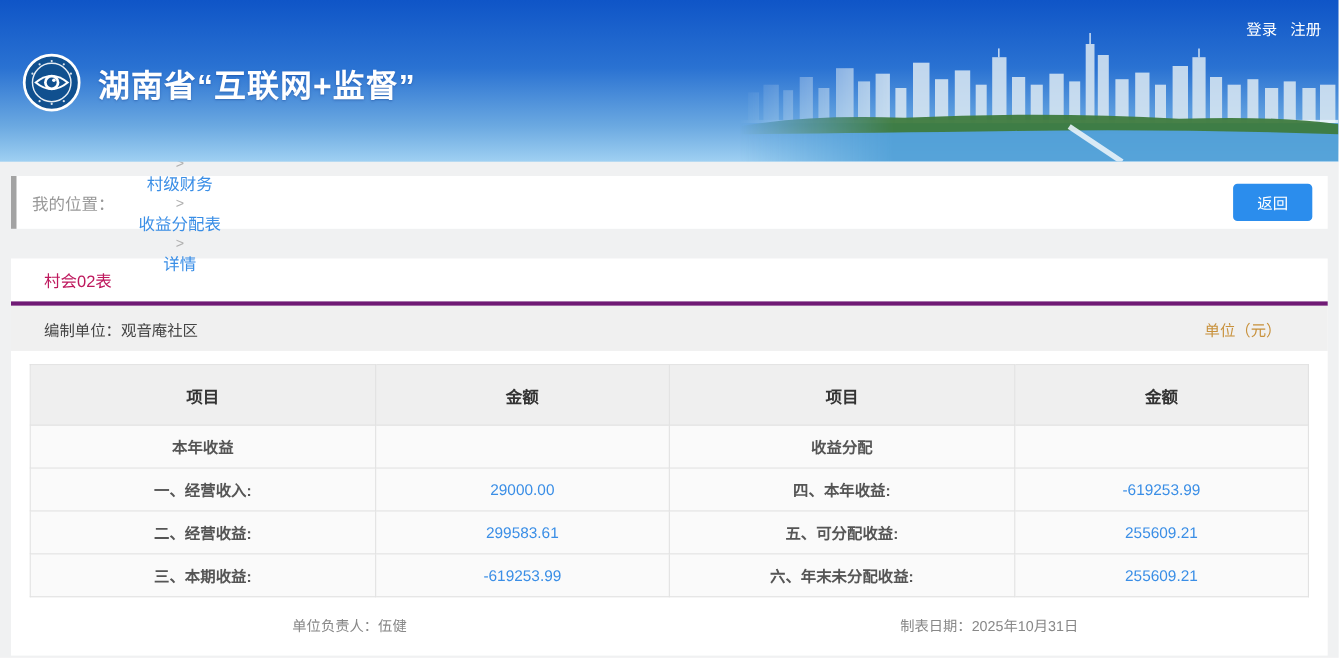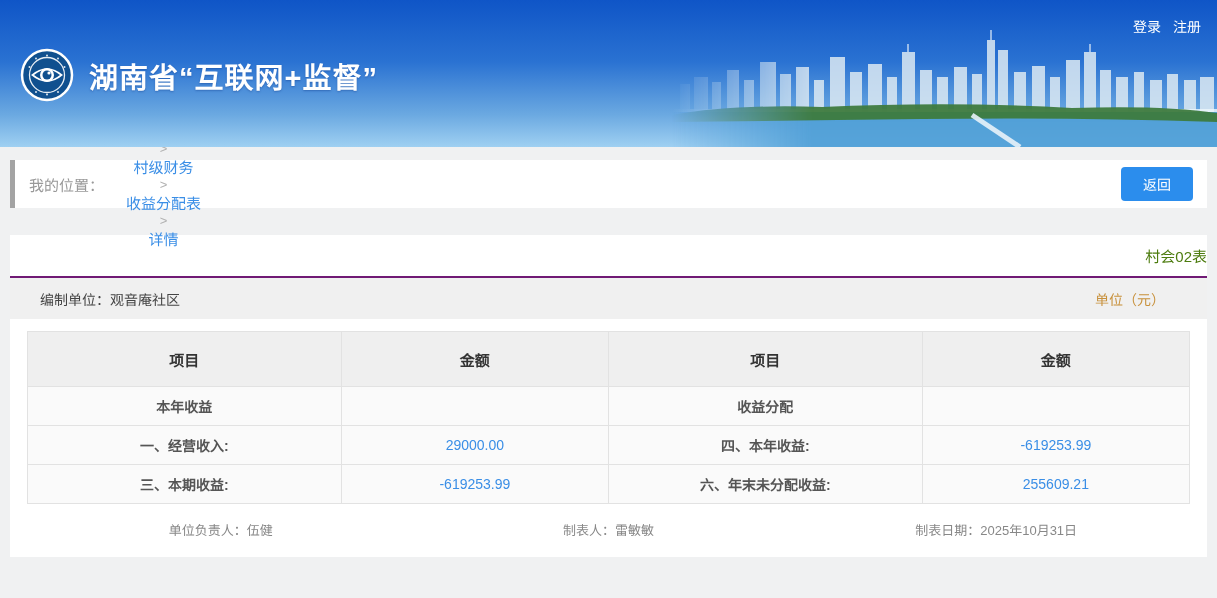--- a/index.html
+++ b/index.html
@@ -62,23 +62,22 @@
   }
 
   
   .card{
     margin:27px 10px 0;
     background:#fff;
     padding-bottom:2px;
   }
   .card-title-row{
     height:43px; display:flex; align-items:center;
-    padding-left:30px; font-size:15px; color:#4d7c0f;
-    border-bottom:2px solid #701a75;
-    justify-content:flex-end;
+    padding-left:30px; font-size:15px; color:#be185d;
+    border-bottom:4px solid #701a75;
   }
   .card-sub-row{
     height:41px; background:#f0f0f0;
     display:flex; align-items:center; justify-content:space-between;
     padding:0 42px 0 30px;
     font-size:14px;
     gap:13px;
   }
   .prepared-by{ color:#444; }
   .unit-note{ color:#c8913c; }
@@ -240,28 +239,33 @@
           <td class="cell-label">收益分配</td>
           <td class="cell-value"></td>
         </tr>
         <tr>
           <td class="cell-label">一、经营收入:</td>
           <td class="cell-value">29000.00</td>
           <td class="cell-label">四、本年收益:</td>
           <td class="cell-value">-619253.99</td>
         </tr>
         <tr>
+          <td class="cell-label">二、经营收益:</td>
+          <td class="cell-value">299583.61</td>
+          <td class="cell-label">五、可分配收益:</td>
+          <td class="cell-value">255609.21</td>
+        </tr>
+        <tr>
           <td class="cell-label">三、本期收益:</td>
           <td class="cell-value">-619253.99</td>
           <td class="cell-label">六、年末未分配收益:</td>
           <td class="cell-value">255609.21</td>
         </tr>
       </tbody>
     </table>
   </div>
 
   <div class="report-footer">
     <span>单位负责人：伍健</span>
-    <span>制表人：雷敏敏</span>
     <span>制表日期：2025年10月31日</span>
   </div>
 
 </main>
 
 </body></html>

